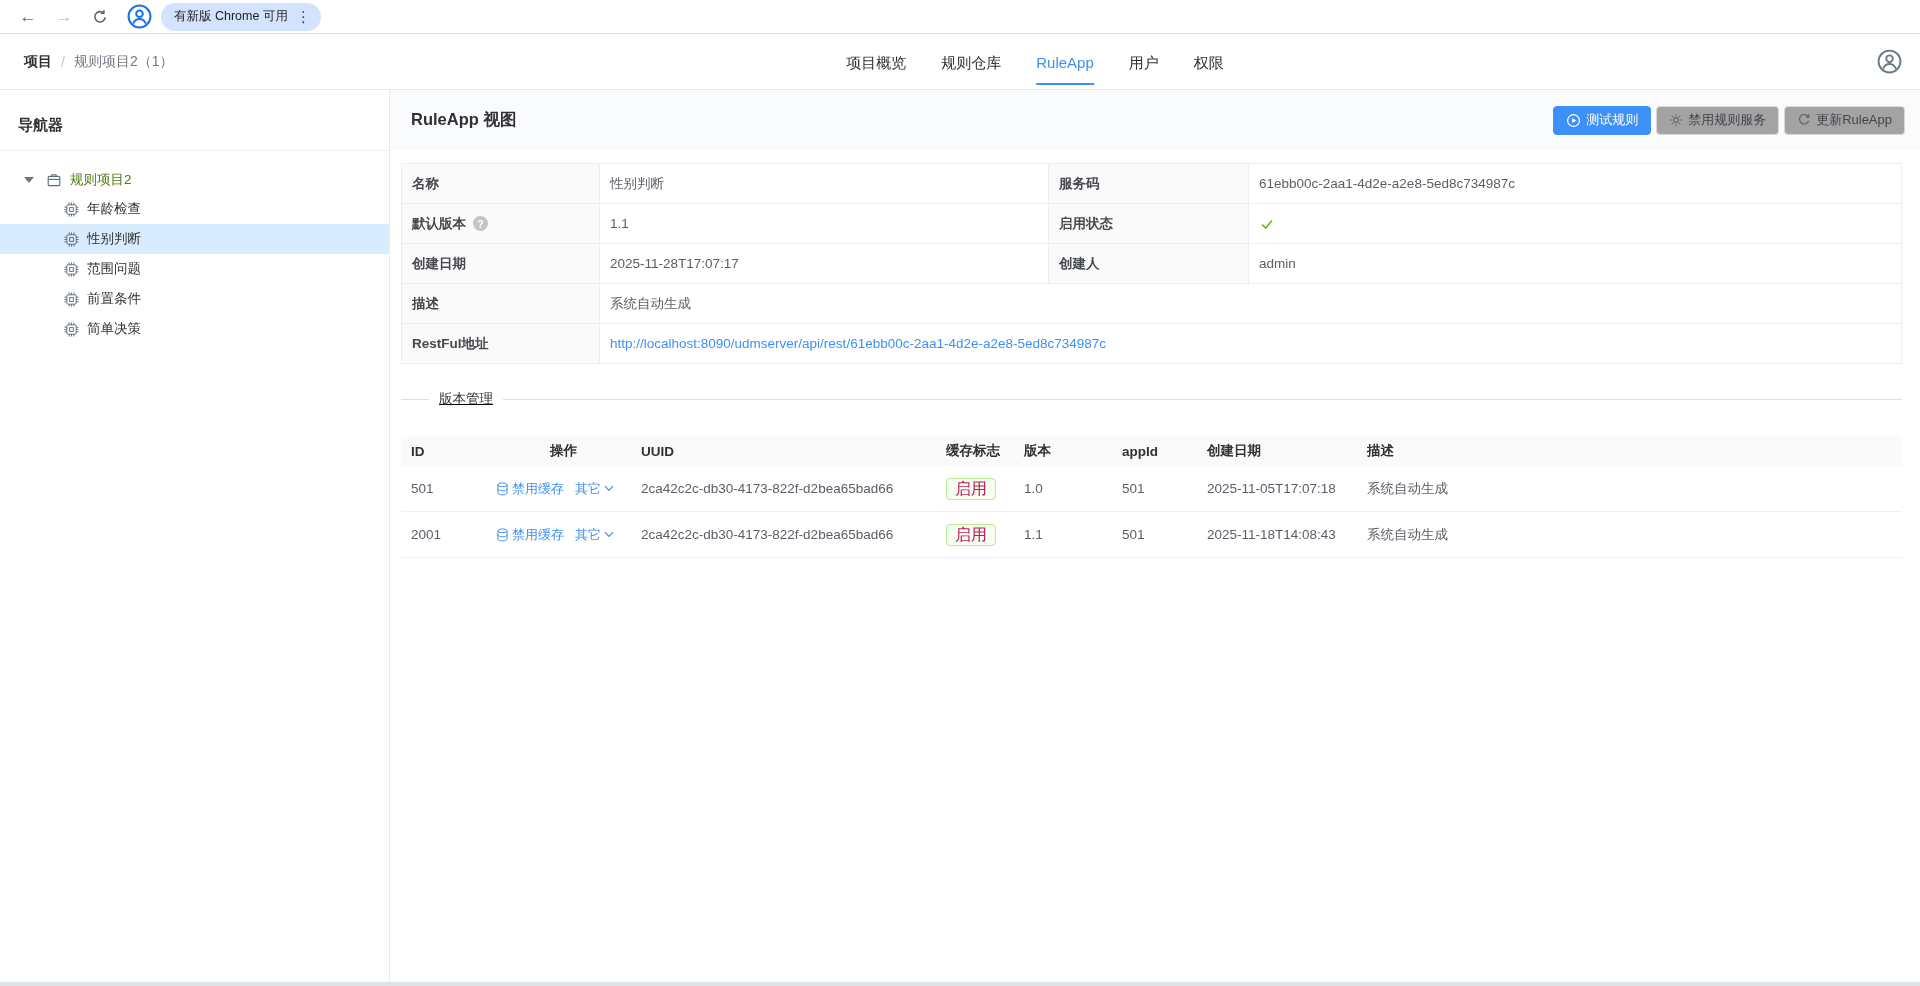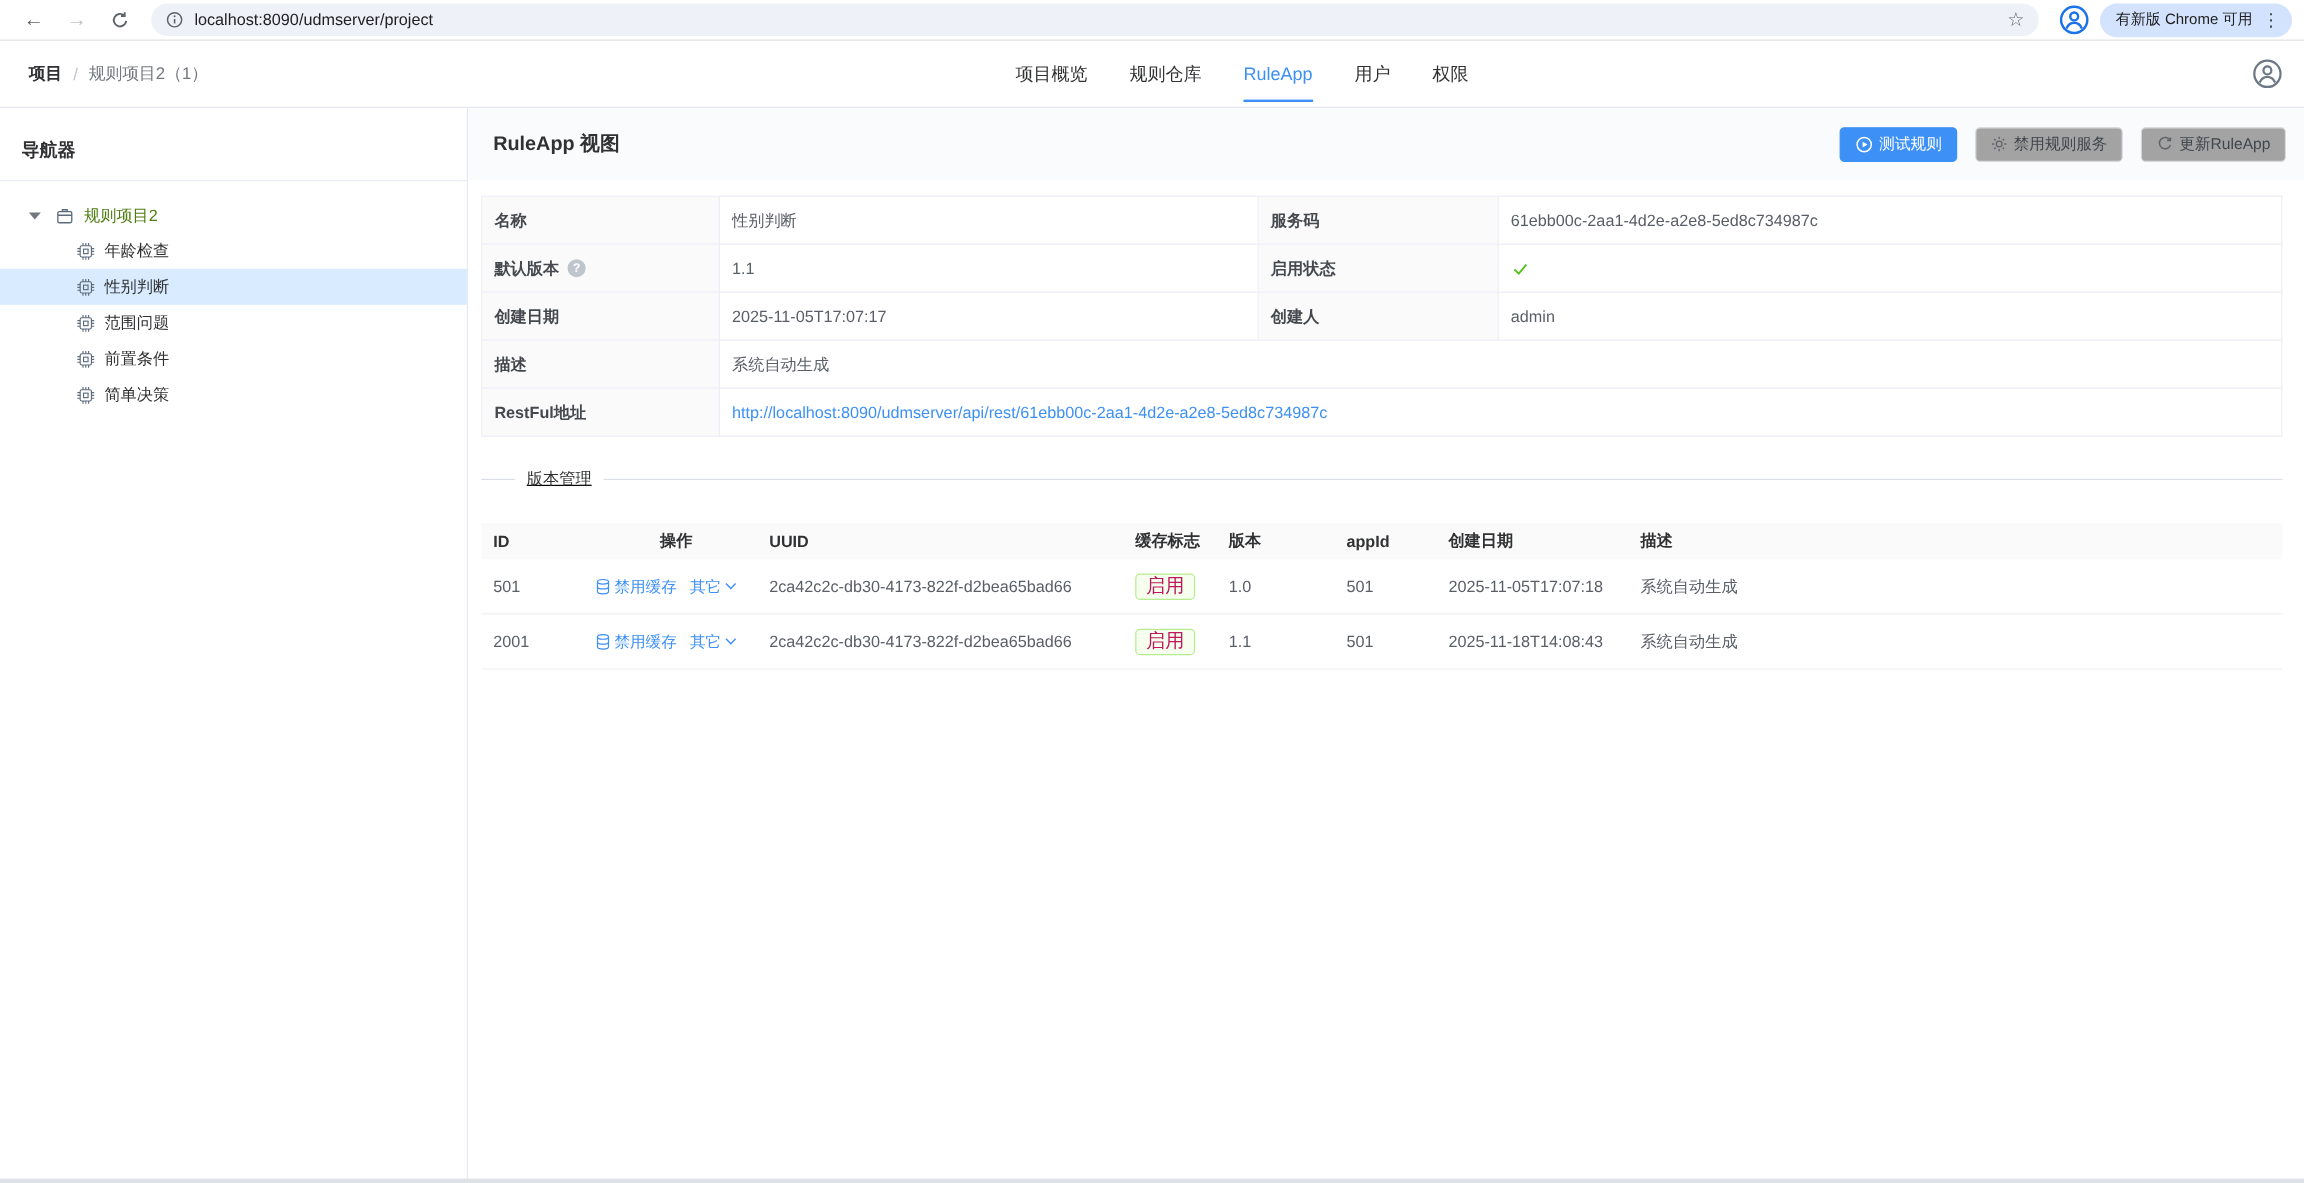--- a/index.html
+++ b/index.html
@@ -38,21 +38,21 @@
   .caret-down { width:0; height:0; border-left:5px solid transparent; border-right:5px solid transparent; border-top:6px solid #73777f; margin-right:12px; }
   .tree-root .t-icon { margin-right:8px; display:flex; }
   .tree-item { height:30px; display:flex; align-items:center; padding-left:64px; font-size:13.5px; color:#303133; cursor:pointer; }
   .tree-item.selected { background:#d9ecff; }
   .tree-item .t-icon { margin-right:8px; display:flex; }
 
   
   .main { flex:1; display:flex; flex-direction:column; background:#fff; }
   .main-header { height:60px; background:#fafbfd; display:flex; align-items:center; padding:0 15px 0 21px; }
   .main-title { font-size:16.5px; font-weight:700; color:#303133; }
-  .toolbar { margin-left:auto; display:flex; gap:15px; }
+  .toolbar { margin-left:auto; display:flex; gap:5px; }
   .btn { height:29px; display:flex; align-items:center; gap:5px; padding:0 12px; border-radius:4px; font-size:13px; border:1px solid #d9d9d9; background:#a3a3a3; color:#41454c; cursor:pointer; white-space:nowrap; }
   .btn-primary { background:#3d90f5; border-color:#3d90f5; color:#fff; }
 
   
   .details { margin:13px 18px 0 11px; display:grid; grid-template-columns:198px 449px 200px 1fr; border:1px solid #ebeef5; border-bottom:none; }
   .dcell { height:40px; border-bottom:1px solid #ebeef5; border-right:1px solid #ebeef5; display:flex; align-items:center; padding:0 10px; font-size:13.5px; }
   .dcell.last { border-right:none; }
   .dlabel { background:#fafafa; color:#45494e; font-weight:700; }
   .dvalue { color:#5a5e66; }
   .span3 { grid-column:2 / 5; }
@@ -86,31 +86,20 @@
 <body>
 
 <div class="browser-bar">
   <div class="nav-btn">←</div>
   <div class="nav-btn disabled">→</div>
   <div class="nav-btn">
     <svg width="16" height="16" viewBox="0 0 16 16">
         <path d="M13.2 8.4A5.2 5.2 0 1 1 11.6 4" fill="none" stroke="#5f6368" stroke-width="1.6"></path>
         <polyline points="11.9,1.2 11.9,4.3 8.8,4.3" fill="none" stroke="#5f6368" stroke-width="1.6"></polyline>
       </svg>
-  </div>
-  <div class="omnibox">
-    <span>
-      <svg width="15" height="15" viewBox="0 0 16 16">
-          <circle cx="8" cy="8" r="6.3" fill="none" stroke="#5f6368" stroke-width="1.3"></circle>
-          <line x1="8" y1="7.2" x2="8" y2="11.2" stroke="#5f6368" stroke-width="1.4"></line>
-          <circle cx="8" cy="4.9" r="0.9" fill="#5f6368"></circle>
-        </svg>
-    </span>
-    <span class="url">localhost:8090/udmserver/project</span>
-    <span class="star">☆</span>
   </div>
   <div class="browser-profile">
     <svg width="25" height="25" viewBox="0 0 16 16">
         <circle cx="8" cy="8" r="7" fill="none" stroke="#1a73e8" stroke-width="1.3"></circle>
         <circle cx="8" cy="6.2" r="2.1" fill="none" stroke="#1a73e8" stroke-width="1.3"></circle>
         <path d="M3.9 12.6c.9-2 2.4-3 4.1-3s3.2 1 4.1 3" fill="none" stroke="#1a73e8" stroke-width="1.3"></path>
       </svg>
   </div>
   <div class="update-pill">
     <span>有新版 Chrome 可用</span>
@@ -255,21 +244,21 @@
       </div>
       <div class="dcell dvalue">1.1</div>
       <div class="dcell dlabel">启用状态</div>
       <div class="dcell dvalue last">
         <svg width="16" height="16" viewBox="0 0 16 16">
             <polyline points="3,8.5 6.6,12 13,4.5" fill="none" stroke="#52c41a" stroke-width="1.6"></polyline>
           </svg>
       </div>
 
       <div class="dcell dlabel">创建日期</div>
-      <div class="dcell dvalue">2025-11-05T17:07:17</div>
+      <div class="dcell dvalue">2025-11-28T17:07:17</div>
       <div class="dcell dlabel">创建人</div>
       <div class="dcell dvalue last">admin</div>
 
       <div class="dcell dlabel">描述</div>
       <div class="dcell dvalue span3 last">系统自动生成</div>
 
       <div class="dcell dlabel">RestFul地址</div>
       <div class="dcell span3 last">
         <a class="link">http://localhost:8090/udmserver/api/rest/61ebb00c-2aa1-4d2e-a2e8-5ed8c734987c</a>
       </div>

